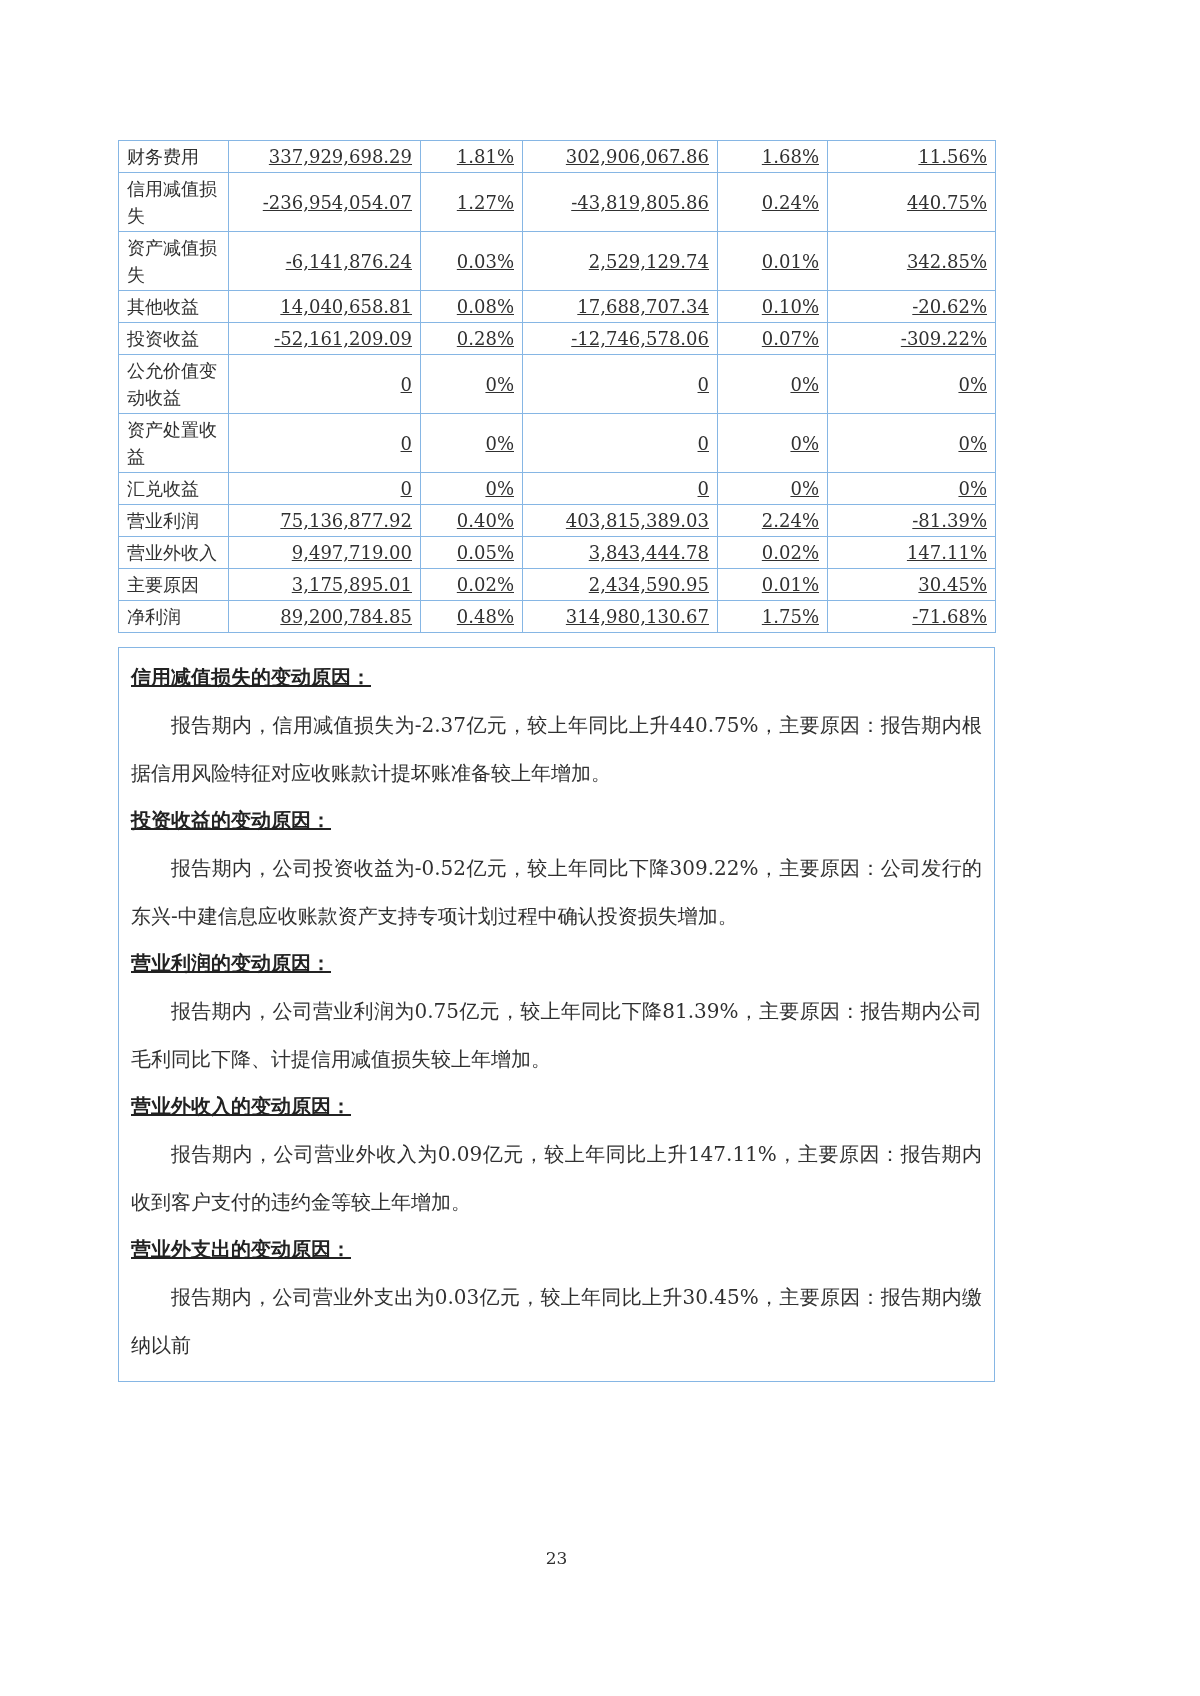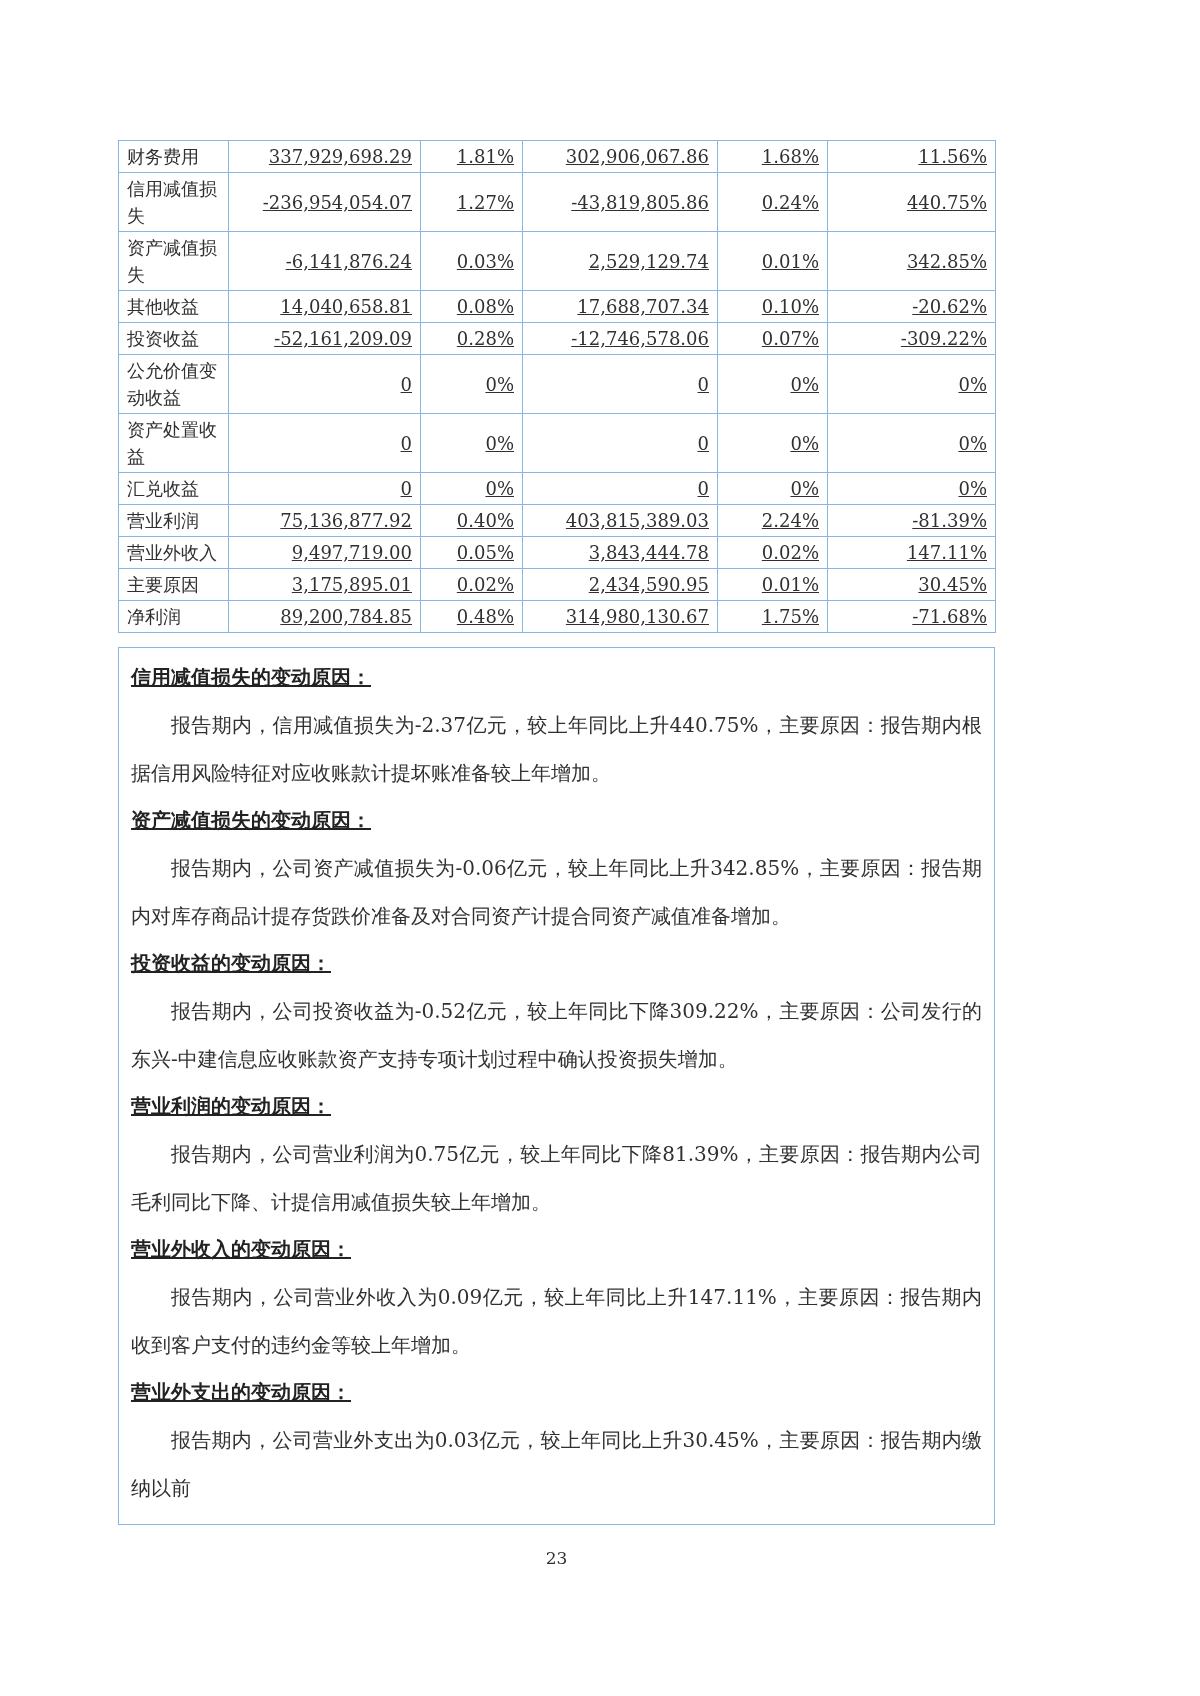--- a/index.html
+++ b/index.html
@@ -200,24 +200,20 @@
         </tbody>
     </table>
 
 
     <div class="reason-box">
         <div class="reason">
     <h3>信用减值损失的变动原因：</h3>
     <p>报告期内，信用减值损失为-2.37亿元，较上年同比上升440.75%，主要原因：报告期内根据信用风险特征对应收账款计提坏账准备较上年增加。</p>
   </div>
         <div class="reason">
-    <h3>资产减值损失的变动原因：</h3>
-    <p>报告期内，公司资产减值损失为-0.06亿元，较上年同比上升342.85%，主要原因：报告期内对库存商品计提存货跌价准备及对合同资产计提合同资产减值准备增加。</p>
-  </div>
-        <div class="reason">
     <h3>投资收益的变动原因：</h3>
     <p>报告期内，公司投资收益为-0.52亿元，较上年同比下降309.22%，主要原因：公司发行的东兴-中建信息应收账款资产支持专项计划过程中确认投资损失增加。</p>
   </div>
         <div class="reason">
     <h3>营业利润的变动原因：</h3>
     <p>报告期内，公司营业利润为0.75亿元，较上年同比下降81.39%，主要原因：报告期内公司毛利同比下降、计提信用减值损失较上年增加。</p>
   </div>
         <div class="reason">
     <h3>营业外收入的变动原因：</h3>
     <p>报告期内，公司营业外收入为0.09亿元，较上年同比上升147.11%，主要原因：报告期内收到客户支付的违约金等较上年增加。</p>

